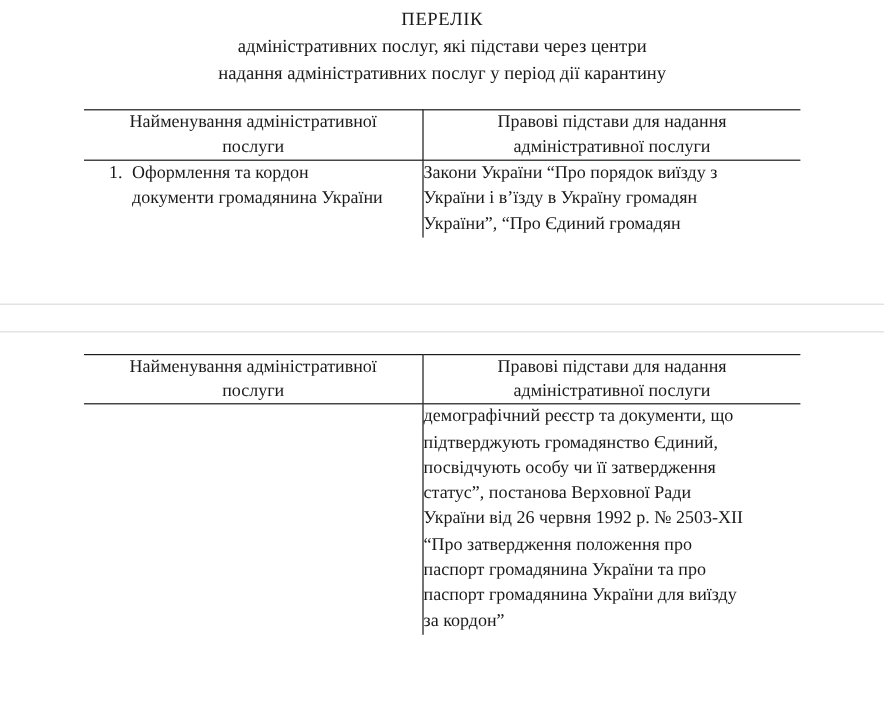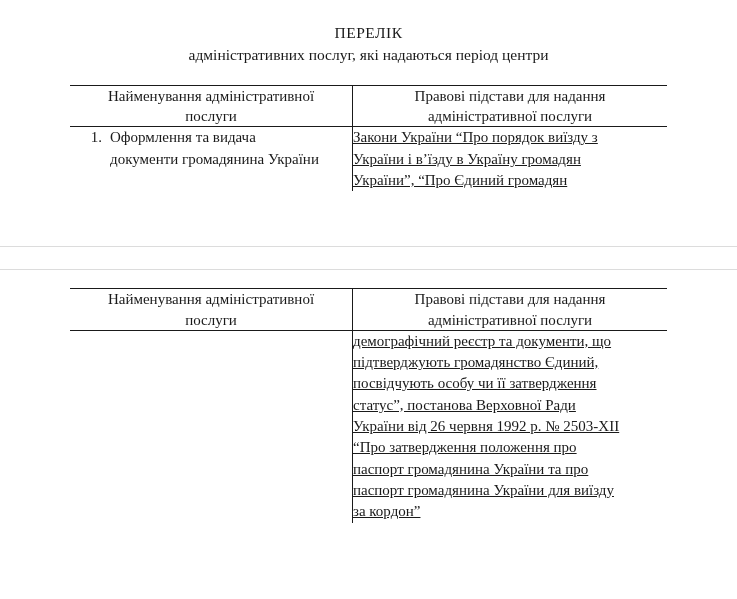--- a/index.html
+++ b/index.html
@@ -13,21 +13,21 @@
     font-family: "Liberation Serif", "DejaVu Serif", serif;
     color: #1a1a1a;
     position: relative;
     overflow: hidden;
   }
   .page {
     position: relative;
     width: 737px;
   }
   .page-1 {
-    padding-top: 22px;
+    padding-top: 6px;
   }
   .title-block {
     text-align: center;
     font-size: 15.5px;
     line-height: 1.45;
   }
   .title-main {
     font-weight: normal;
     letter-spacing: 0.5px;
   }
@@ -66,21 +66,20 @@
   .body-row td {
     font-size: 15px;
     line-height: 1.42;
   }
   .cell-left-body {
     border-right: 1.3px solid #1a1a1a;
     padding: 5px 8px 8px 8px;
   }
   .cell-right-body {
     padding: 5px 6px 8px 10px;
-    text-decoration: underline;
   }
   .numbered {
     display: flex;
     gap: 0px;
   }
   .num {
     width: 32px;
     flex: 0 0 32px;
     text-align: right;
     padding-right: 8px;
@@ -111,21 +110,22 @@
     padding: 5px 8px 8px 8px;
   }
 </style>
 </head>
 <body>
 
 <div class="page page-1">
 
   <div class="title-block">
     <div class="title-main">ПЕРЕЛІК</div>
-    <span class="title-sub">адміністративних послуг, які надаються період центри</span>
+    <span class="title-sub">адміністративних послуг, які підстави через центри</span>
+    <span class="title-sub">надання адміністративних послуг у період дії карантину</span>
   </div>
 
   <div style="height:18px"></div>
 
   <table class="doc-table">
     <tbody>
         <tr class="thead-row">
       <th class="col-left">
         <div>Найменування адміністративної</div>
         <div>послуги</div>
@@ -133,21 +133,21 @@
       <th class="col-right">
         <div>Правові підстави для надання</div>
         <div>адміністративної послуги</div>
       </th>
     </tr>
     <tr class="body-row">
       <td class="cell-left-body">
         <div class="numbered">
           <div class="num">1.</div>
           <div class="num-text">
-            <div>Оформлення та видача</div>
+            <div>Оформлення та кордон</div>
             <div>документи громадянина України</div>
           </div>
         </div>
       </td>
       <td class="cell-right-body">
         <div>Закони України “Про порядок виїзду з</div>
         <div>України і в’їзду в Україну громадян</div>
         <div>України”, “Про Єдиний громадян</div>
       </td>
     </tr>

